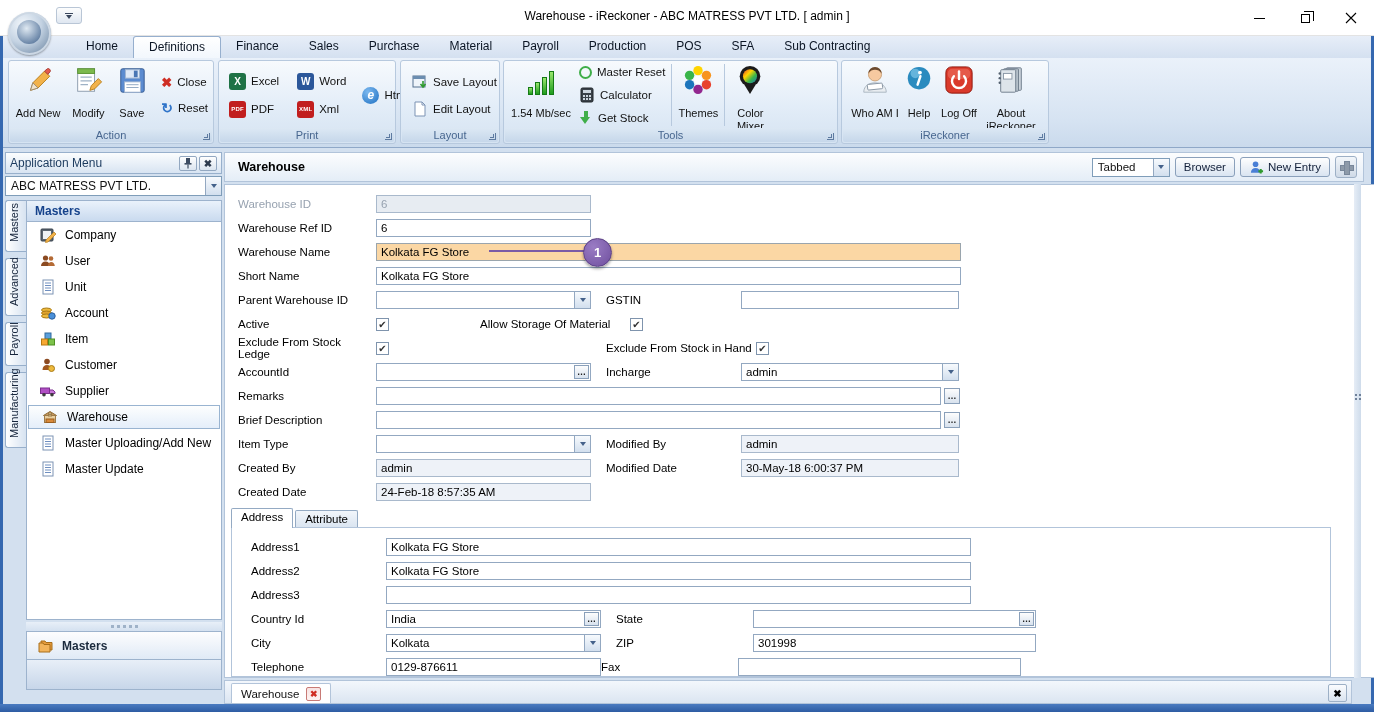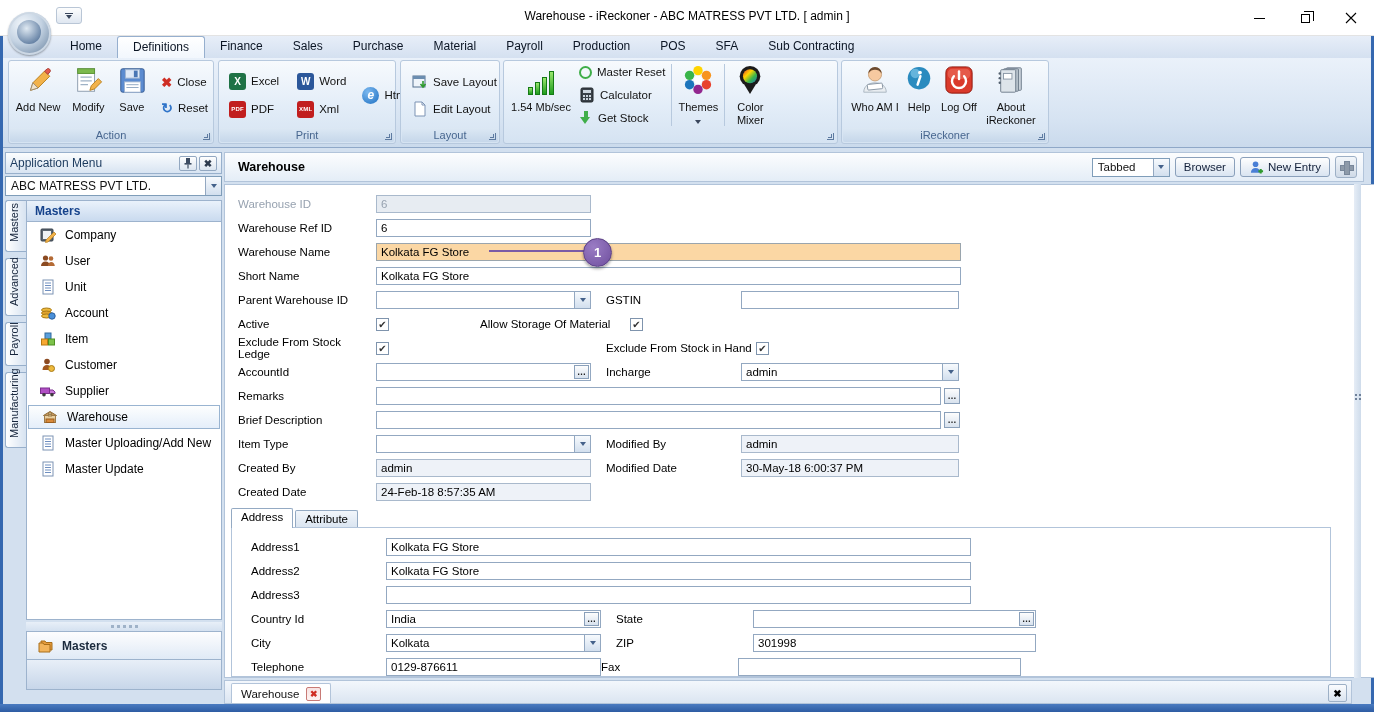--- a/index.html
+++ b/index.html
@@ -15,31 +15,31 @@
   .wc{width:46px;height:36px;display:flex;align-items:center;justify-content:center}
   .wc-min{width:11px;height:1px;background:#000}
   .wc-rest{width:9px;height:9px;border:1px solid #000;position:relative;background:#fff}
   .wc-rest:before{content:"";position:absolute;left:2px;top:-4px;width:9px;height:9px;border:1px solid #000;border-left:none;border-bottom:none}
   .applogo{position:absolute;left:8px;top:12px;width:43px;height:43px;border-radius:50%;background:radial-gradient(circle at 35% 30%,#f4f8fc,#c3d2e2 45%,#8aa0b8 75%,#5f7890);box-shadow:inset 0 0 0 2px #cdd8e4,0 1px 2px rgba(0,0,0,.35);z-index:20}
   .applogo:before{content:"";position:absolute;left:9px;top:8px;width:24px;height:24px;border-radius:50%;background:radial-gradient(circle at 40% 35%,#dfe9f2,#7d96b4 60%,#41618a)}
   .b-left{position:absolute;left:0;top:36px;width:3px;bottom:0;background:#3568b0}
   .b-right{position:absolute;right:0;top:36px;width:3px;bottom:0;background:#3568b0}
   .b-bottom{position:absolute;left:0;bottom:0;height:8px;width:1374px;background:linear-gradient(#4a7bc0,#2d5ca3)}
   
-  .tabstrip{position:absolute;left:3px;right:3px;top:36px;height:36px;background:linear-gradient(#e7eef8,#c9d8ec);border-bottom:1px solid #96afce;display:flex;padding-left:52px}
+  .tabstrip{position:absolute;left:3px;right:3px;top:36px;height:36px;background:linear-gradient(#e7eef8,#c9d8ec);border-bottom:1px solid #96afce;display:flex;padding-left:68px}
   .rtab{padding:3px 15px 0;font-size:12px;color:#0b1524;height:22px}
   .rtab.active{background:linear-gradient(#ffffff,#f2f7fd);border:1px solid #96afce;border-bottom:none;border-radius:3px 3px 0 0}
   
   .ribbon{position:absolute;left:3px;right:3px;top:58px;height:90px;background:linear-gradient(#eaf1fa,#d6e3f2 70%,#cadaec);border-bottom:1px solid #8fa8c8}
   .rgroup{position:absolute;top:2px;height:84px;border:1px solid #b7c9de;border-radius:3px;background:linear-gradient(#f7fafd,#e3edf8 55%,#d5e3f2)}
   .rg-label{position:absolute;left:1px;right:1px;bottom:1px;height:14px;background:linear-gradient(#dce8f4,#c6d7ea);border-radius:0 0 2px 2px;font-size:11px;color:#47668f;text-align:center;line-height:14px}
   .launcher{position:absolute;right:3px;bottom:3px;width:7px;height:7px;border-right:1px solid #5d7aa0;border-bottom:1px solid #5d7aa0}
   .launcher:before{content:"";position:absolute;right:1px;bottom:1px;width:3px;height:3px;border-right:1px solid #5d7aa0;border-bottom:1px solid #5d7aa0}
   .rg-body{position:absolute;left:2px;right:2px;top:1px;height:66px;display:flex;align-items:stretch}
-  .bigbtn{display:flex;flex-direction:column;align-items:center;justify-content:flex-start;padding-top:3px;gap:6px;font-size:11px;line-height:1.15;text-align:center;color:#121212;border-radius:3px}
+  .bigbtn{display:flex;flex-direction:column;align-items:center;justify-content:flex-start;padding-top:3px;gap:12px;font-size:11px;line-height:1.15;text-align:center;color:#121212;border-radius:3px}
   .smallbtn{display:flex;align-items:center;gap:5px;height:20px;font-size:11.5px;color:#121212;padding:0 3px;border-radius:2px;white-space:nowrap}
   .vsep{width:1px;background:#b7c9de;margin:2px 3px}
   .col{display:flex;flex-direction:column;justify-content:center}
   
   .fileic{width:17px;height:17px;border-radius:3px;color:#fff;font-weight:bold;font-size:10px;display:flex;align-items:center;justify-content:center;flex:none}
   .fileic.pdfic,.fileic.xmlic{font-size:6px;letter-spacing:.2px}
   .glyph{font-weight:bold}
   .bars{display:flex;align-items:flex-end;gap:2px;height:26px;margin-top:4px}
   .bars i{width:5px;background:linear-gradient(#9ae76e,#1e9c1e);border:1px solid #157a15;display:block}
   .ringic{width:13px;height:13px;border:2.5px solid #3fae49;border-radius:50%;flex:none}
@@ -322,20 +322,21 @@
                 <stop offset="1" stop-color="#1c75bc"></stop>
               </linearGradient>
             </defs>
           <path d="M16 31l-6-10h12z" fill="#1b1b1b"></path>
           <circle cx="16" cy="12" r="11" fill="#1b1b1b"></circle>
           <circle cx="16" cy="12" r="7.5" fill="url(#rb)"></circle>
         </svg>
         <span>Color Mixer</span>
       </div>
     </div>
+    <div class="rg-label">Tools</div>
     <span class="launcher"></span>
   </div>
 
   <div class="rgroup" style="left:838px;width:208px">
     <div class="rg-body" style="padding-left:4px">
       <div class="bigbtn" style="width:54px">
         <svg class="ic30" viewBox="0 0 32 32">
           <path d="M4 29c0-7 6-10 12-10s12 3 12 10z" fill="#e9edf1" stroke="#aab5c0"></path>
           <circle cx="16" cy="10" r="7" fill="#f6c9a0" stroke="#caa27a"></circle>
           <path d="M9 9a7 7 0 0 1 14 0c-2-3-4-4-7-4s-5 1-7 4z" fill="#6b4a2f"></path>

